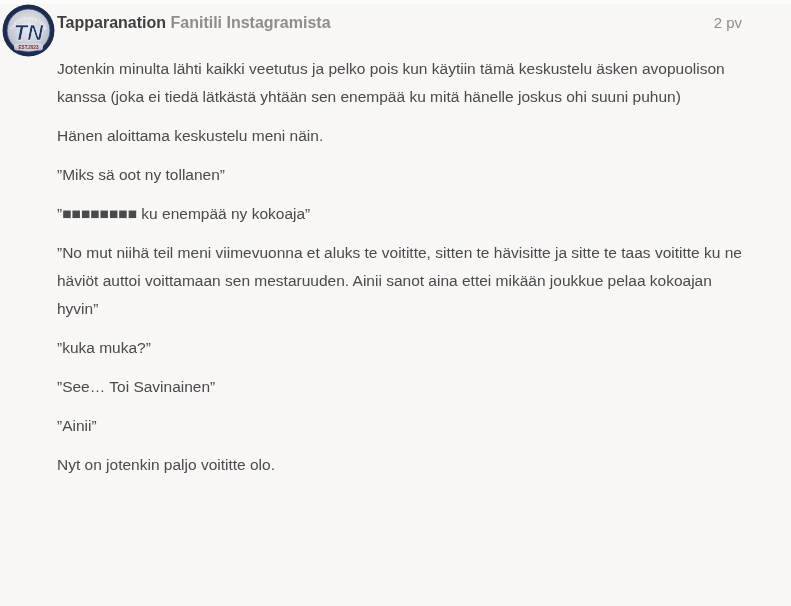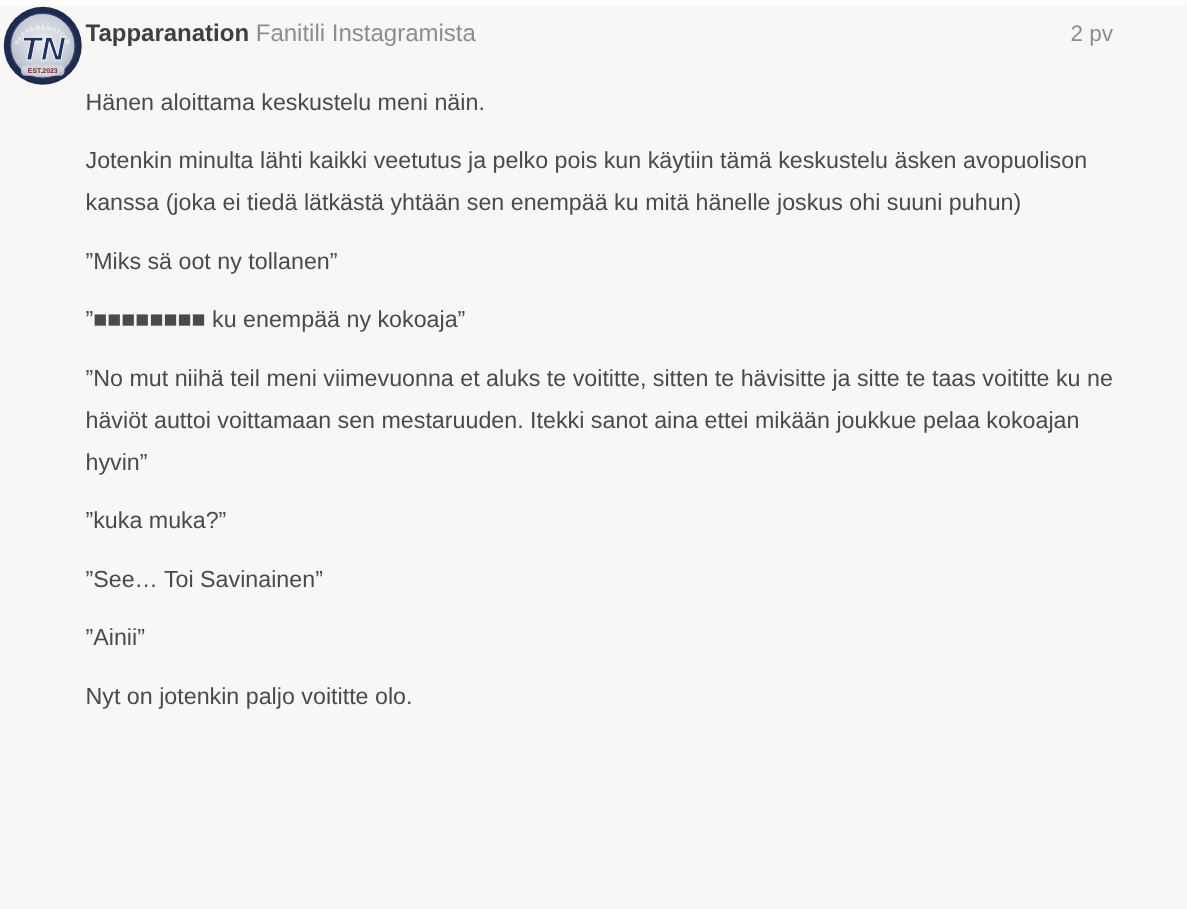--- a/index.html
+++ b/index.html
@@ -21,21 +21,21 @@
     width: 53px; height: 53px; border-radius: 50%;
     display: block; cursor: pointer;
   }
 
   .post-header {
     position: absolute; left: 57px; top: 13px; right: 49px;
     font-size: 16px; line-height: 20px;
     white-space: nowrap;
   }
   .author-name { font-weight: bold; color: #3f3f3f; cursor: pointer; }
-  .author-suffix { color: #8e8d8b; font-weight: normal; }
+  .author-suffix { color: #8e8d8b; font-weight: bold; }
   .timestamp {
     position: absolute; right: 49px; top: 14px;
     font-size: 15px; color: #8e8d8b;
   }
 
   .post-body {
     position: absolute; left: 57px; top: 55px; width: 692px;
     font-size: 15.5px; line-height: 28px; color: #4a4a4a;
   }
   .post-body p { margin: 0 0 11px 0; }
@@ -67,23 +67,23 @@
 
   <div class="post-header">
     <span class="author-name">Tapparanation</span>
     <span> </span>
     <span class="author-suffix">Fanitili Instagramista</span>
   </div>
 
   <div class="timestamp">2 pv</div>
 
   <div class="post-body">
+    <p>Jotenkin minulta lähti kaikki veetutus ja pelko pois kun käytiin tämä keskustelu äsken avopuolison kanssa (joka ei tiedä lätkästä yhtään sen enempää ku mitä hänelle joskus ohi suuni puhun)</p>
     <p>Hänen aloittama keskustelu meni näin.</p>
-    <p>Jotenkin minulta lähti kaikki veetutus ja pelko pois kun käytiin tämä keskustelu äsken avopuolison kanssa (joka ei tiedä lätkästä yhtään sen enempää ku mitä hänelle joskus ohi suuni puhun)</p>
     <p>”Miks sä oot ny tollanen”</p>
     <p>”■■■■■■■■ ku enempää ny kokoaja”</p>
-    <p>”No mut niihä teil meni viimevuonna et aluks te voititte, sitten te hävisitte ja sitte te taas voititte ku ne häviöt auttoi voittamaan sen mestaruuden. Itekki sanot aina ettei mikään joukkue pelaa kokoajan hyvin”</p>
+    <p>”No mut niihä teil meni viimevuonna et aluks te voititte, sitten te hävisitte ja sitte te taas voititte ku ne häviöt auttoi voittamaan sen mestaruuden. Ainii sanot aina ettei mikään joukkue pelaa kokoajan hyvin”</p>
     <p>”kuka muka?”</p>
     <p>”See… Toi Savinainen”</p>
     <p>”Ainii”</p>
     <p>Nyt on jotenkin paljo voititte olo.</p>
   </div>
 </div>
 
 </body></html>

